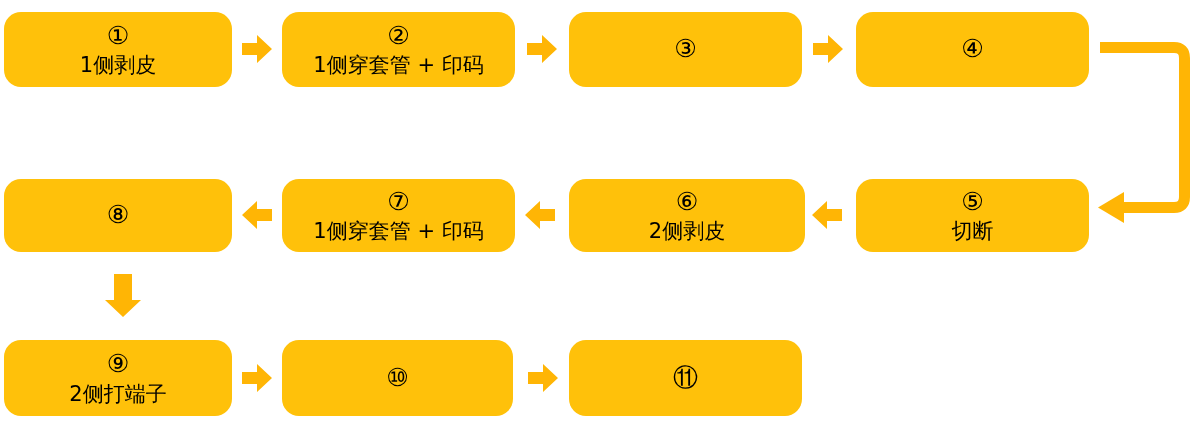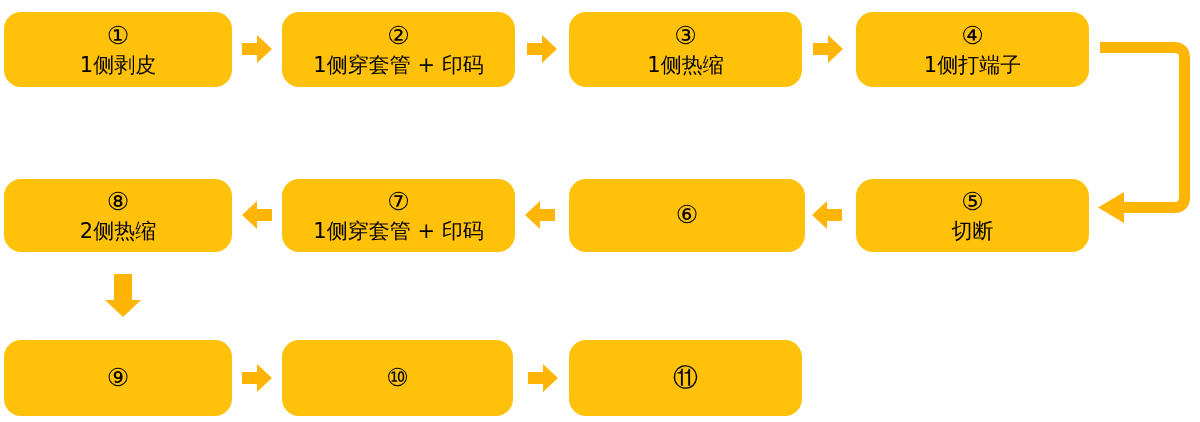--- a/index.html
+++ b/index.html
@@ -24,45 +24,44 @@
   <div class="node" style="left:4px;top:12px;width:228px;height:75px">
     <div class="num">①</div>
     <div class="label">1侧剥皮</div>
   </div>
   <div class="node" style="left:282px;top:12px;width:233px;height:75px">
     <div class="num">②</div>
     <div class="label">1侧穿套管 + 印码</div>
   </div>
   <div class="node" style="left:569px;top:12px;width:233px;height:75px">
     <div class="num">③</div>
-    <div class="label">1侧热缩</div>
   </div>
   <div class="node" style="left:856px;top:12px;width:233px;height:75px">
     <div class="num">④</div>
-    <div class="label">1侧打端子</div>
   </div>
 
   <div class="node" style="left:4px;top:179px;width:228px;height:73px">
     <div class="num">⑧</div>
-    <div class="label">2侧热缩</div>
   </div>
   <div class="node" style="left:282px;top:179px;width:233px;height:73px">
     <div class="num">⑦</div>
     <div class="label">1侧穿套管 + 印码</div>
   </div>
   <div class="node" style="left:569px;top:179px;width:236px;height:73px">
     <div class="num">⑥</div>
+    <div class="label">2侧剥皮</div>
   </div>
   <div class="node" style="left:856px;top:179px;width:233px;height:73px">
     <div class="num">⑤</div>
     <div class="label">切断</div>
   </div>
 
   <div class="node" style="left:4px;top:340px;width:228px;height:76px">
     <div class="num">⑨</div>
+    <div class="label">2侧打端子</div>
   </div>
   <div class="node" style="left:282px;top:340px;width:231px;height:76px">
     <div class="num">⑩</div>
   </div>
   <div class="node" style="left:569px;top:340px;width:233px;height:76px">
     <div class="num">⑪</div>
   </div>
 
   <svg class="arrow" style="left:242px;top:35px" width="30" height="28">
     <polygon points="0,8 15,8 15,0 30,14 15,28 15,20 0,20" fill="#FFB505"></polygon>

